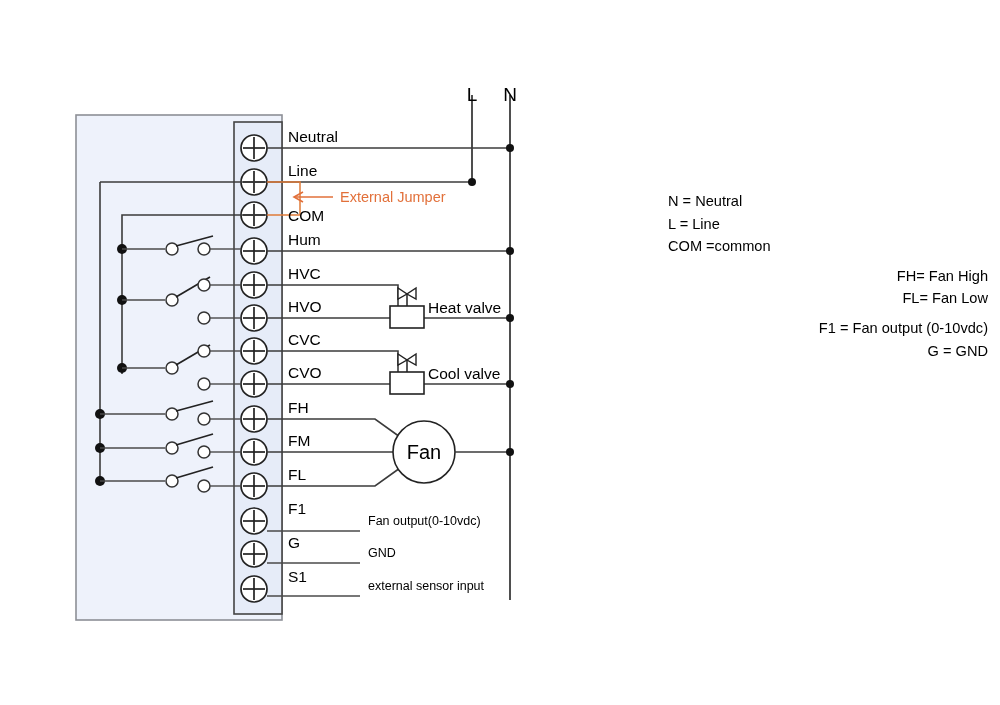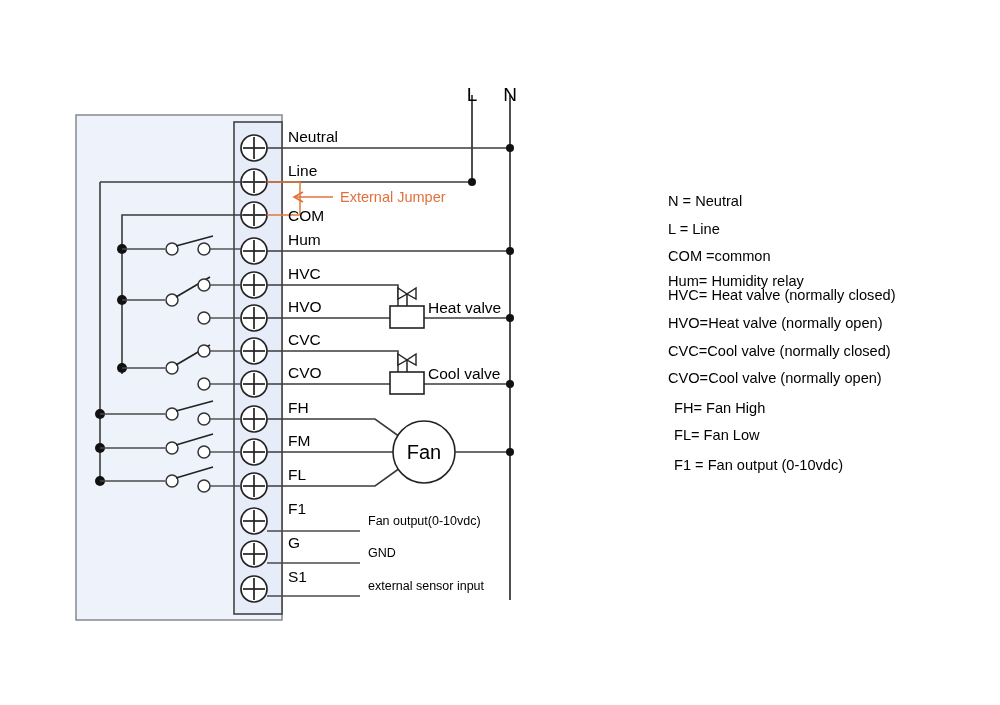--- a/index.html
+++ b/index.html
@@ -132,24 +132,24 @@
     top: 194px;
     width: 320px;
   }
   .legend-line {
     font-size: 14.6px;
     color: #000000;
     line-height: 1.0;
     white-space: pre;
     font-family: "Liberation Sans", sans-serif;
   }
-  .lg-gap-sm { margin-top: 13px; }
+  .lg-gap-sm { margin-top: 8px; }
   .lg-gap-md { margin-top: 10px; }
   .lg-gap-lg { margin-top: 15px; }
-  .lg-indent { padding-left: 6px; }
+  .lg-indent { padding-left: 6px; text-align: right; }
 </style>
 </head>
 <body>
 
 <div id="diagram-root">
 
   <svg id="wiring-svg" viewBox="0 0 1000 705">
 
     <rect class="body-rect" x="76" y="115" width="206" height="505"></rect>
 
@@ -354,32 +354,26 @@
   </svg>
 
   <div class="legend">
 
     <div>
       <div class="legend-line">N = Neutral</div>
       <div class="legend-line lg-gap-sm">L = Line</div>
       <div class="legend-line lg-gap-sm">COM =common</div>
     </div>
 
-    <div class="lg-gap-md">
-      <div class="legend-line">Hum= Humidity relay</div>
-      <div class="legend-line">HVC= Heat valve (normally closed)</div>
-      <div class="legend-line lg-gap-sm">HVO=Heat valve (normally open)</div>
-      <div class="legend-line lg-gap-sm">CVC=Cool valve (normally closed)</div>
-      <div class="legend-line lg-gap-sm">CVO=Cool valve (normally open)</div>
-    </div>
 
     <div class="lg-gap-lg lg-indent">
       <div class="legend-line">FH= Fan High</div>
       <div class="legend-line lg-gap-sm">FL= Fan Low</div>
     </div>
 
     <div class="lg-gap-lg lg-indent">
       <div class="legend-line">F1 = Fan output (0-10vdc)</div>
+      <div class="legend-line lg-gap-sm">G = GND</div>
     </div>
 
   </div>
 
 </div>
 
 </body></html>

